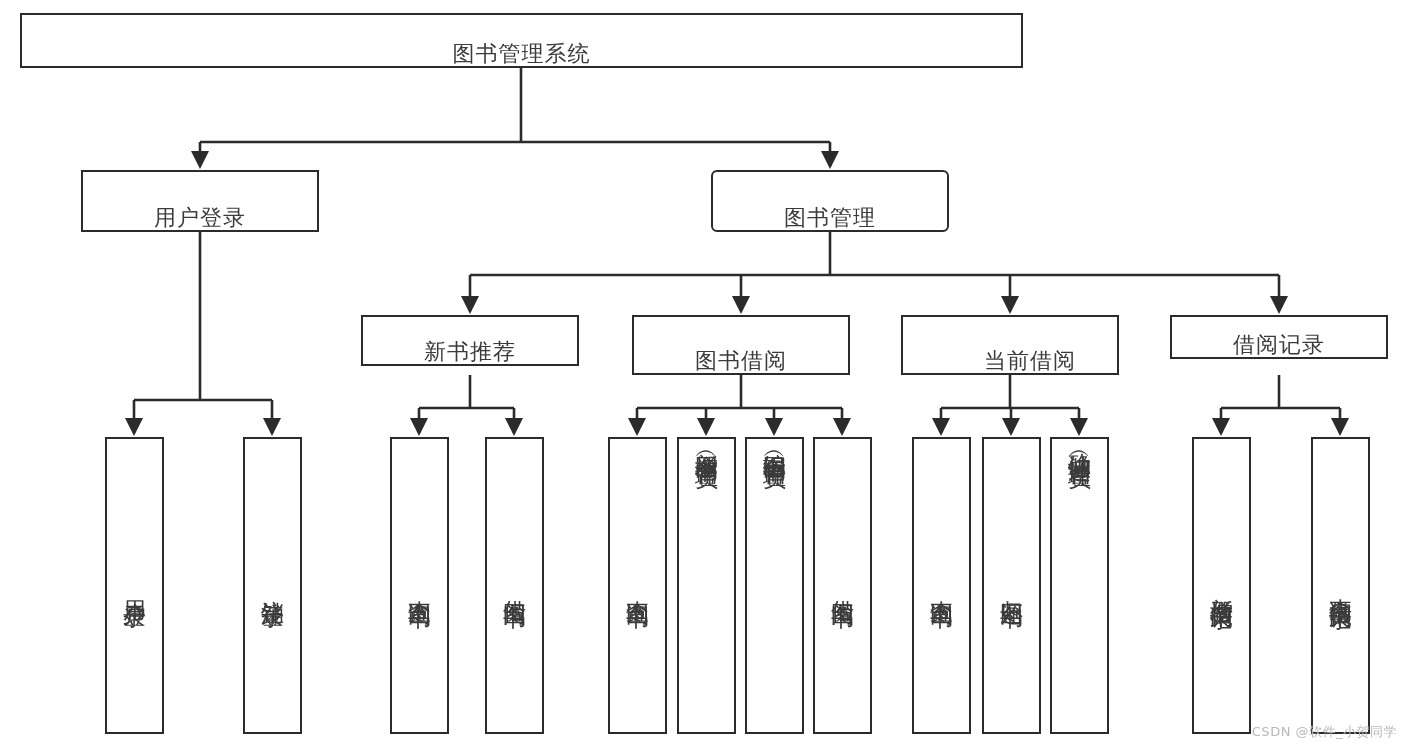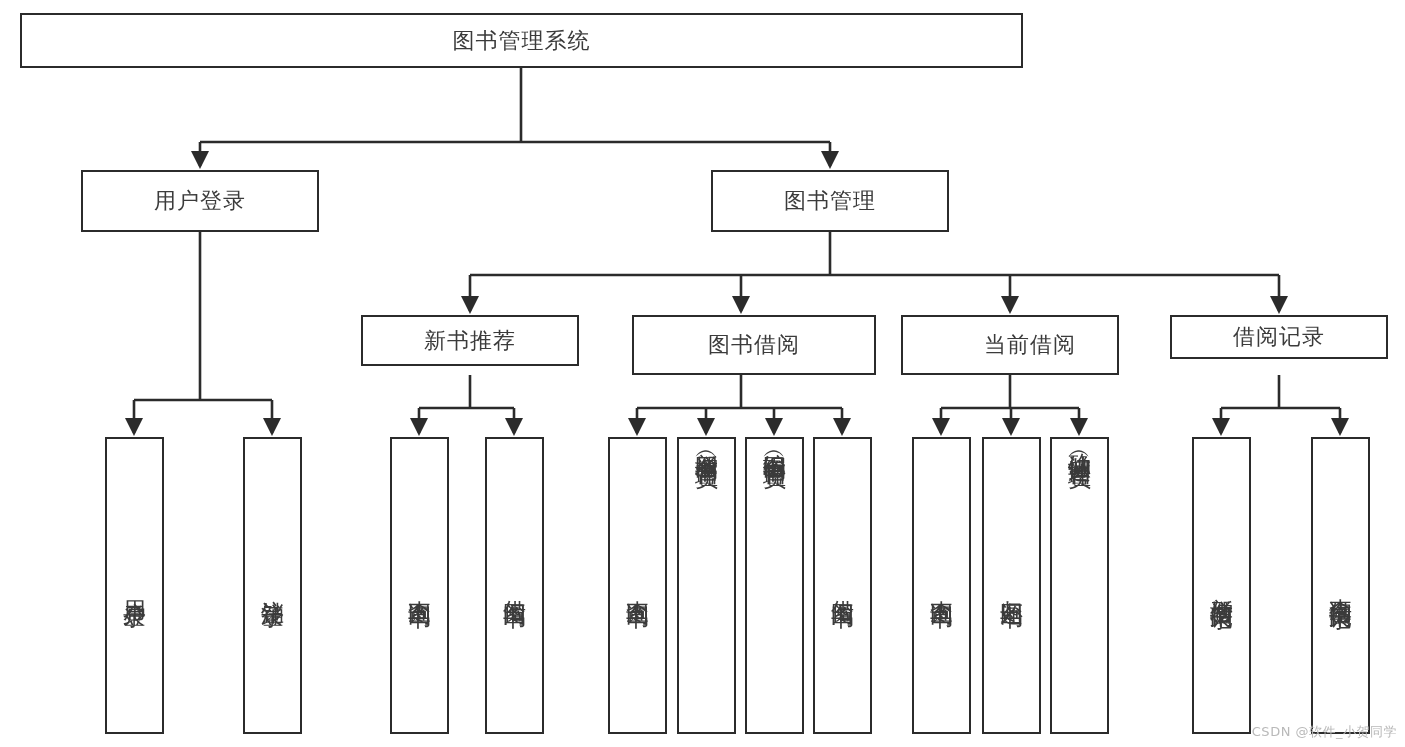--- a/index.html
+++ b/index.html
@@ -21,21 +21,21 @@
     top: 0;
     width: 1405px;
     height: 747px;
   }
   .node {
     position: absolute;
     box-sizing: border-box;
     border: 2px solid #2b2b2b;
     background: #ffffff;
     display: flex;
-    align-items: center;
+    align-items: flex-end;
     justify-content: center;
     color: #3c3c3c;
   }
   .node .label {
     font-size: 22px;
     line-height: 1.15;
     letter-spacing: 1px;
     white-space: nowrap;
     color: #3b3b3b;
   }
@@ -124,27 +124,27 @@
     </g>
   </svg>
 
   <div id="nodes">
       <div class="node" style="left: 20px; top: 13px; width: 1003px; height: 55px;">
         <span class="label">图书管理系统</span>
       </div>
       <div class="node" style="left: 81px; top: 170px; width: 238px; height: 62px;">
         <span class="label">用户登录</span>
       </div>
-      <div class="node" style="left: 711px; top: 170px; width: 238px; height: 62px;">
+      <div class="node" style="left: 711px; top: 170px; width: 238px; height: 62px; border-radius: 6px;">
         <span class="label">图书管理</span>
       </div>
       <div class="node" style="left: 361px; top: 315px; width: 218px; height: 51px;">
         <span class="label">新书推荐</span>
       </div>
-      <div class="node" style="left: 632px; top: 315px; width: 244px; height: 60px;">
+      <div class="node" style="left: 632px; top: 315px; width: 218px; height: 60px;">
         <span class="label">图书借阅</span>
       </div>
       <div class="node" style="left: 901px; top: 315px; width: 218px; height: 60px; padding-left: 40px;">
         <span class="label">当前借阅</span>
       </div>
       <div class="node" style="left: 1170px; top: 315px; width: 218px; height: 44px;">
         <span class="label">借阅记录</span>
       </div>
       <div class="node leaf" style="left: 105px; top: 437px; width: 59px; height: 297px;">
         <span class="label">用户登录</span>

